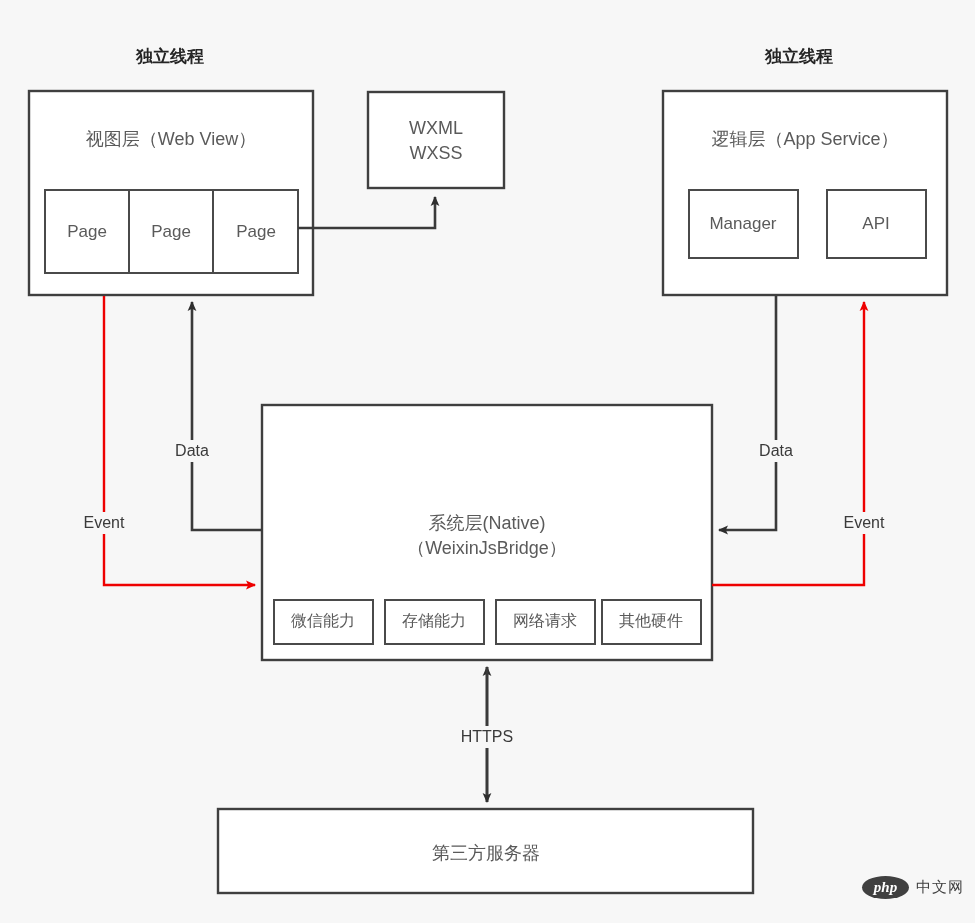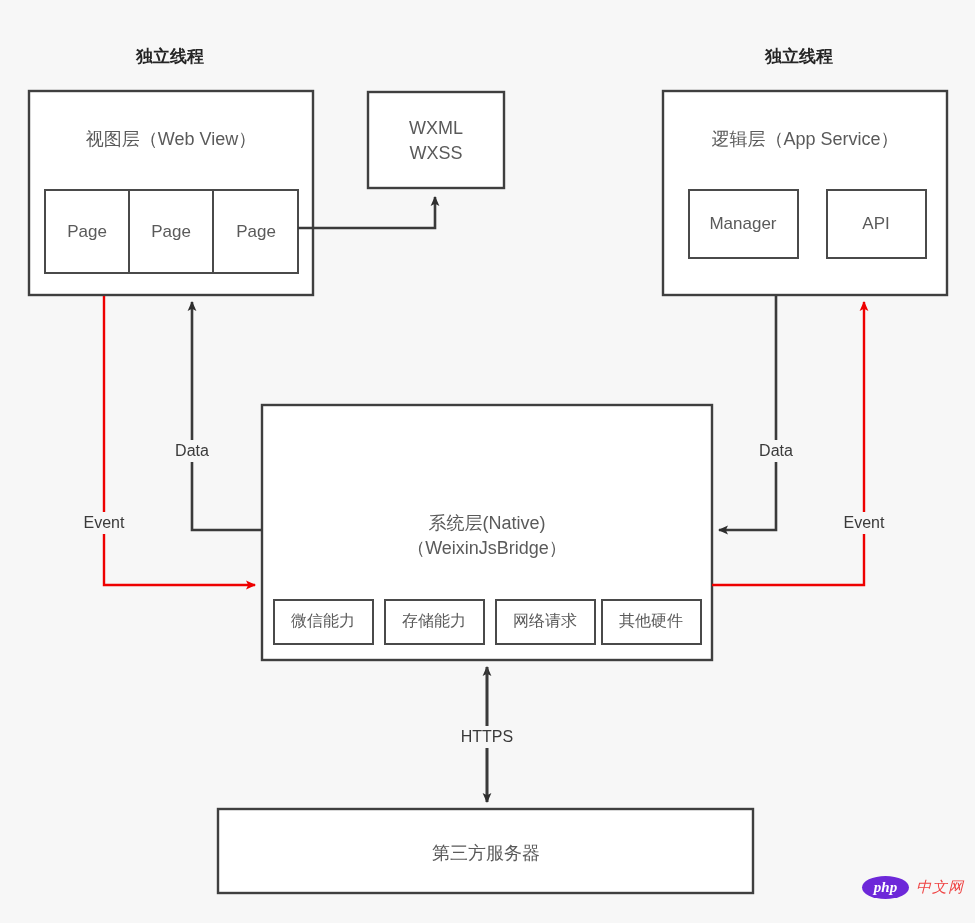--- a/index.html
+++ b/index.html
@@ -76,37 +76,36 @@
     width: 104px;
     height: 30px;
     display: flex;
     align-items: center;
     gap: 7px;
   }
   #wm-badge {
     width: 47px;
     height: 23px;
     border-radius: 50%;
-    background: #6d28d9;
+    background: #404040;
     color: #ffffff;
     font-family: "Liberation Serif", "DejaVu Serif", serif;
     font-style: italic;
     font-weight: bold;
     font-size: 15px;
     display: flex;
     align-items: center;
     justify-content: center;
     letter-spacing: 0px;
   }
   #wm-text {
-    color: #ef4444;
+    color: #404040;
     font-family: "Liberation Sans", "DejaVu Sans", sans-serif;
     font-size: 15px;
     letter-spacing: 1px;
-    font-style: italic;
   }
 </style>
 </head>
 <body>
 
 <svg id="diagram" viewBox="0 0 975 923" xmlns="http://www.w3.org/2000/svg">
 
   <rect x="0" y="0" width="975" height="923" fill="#f7f7f7"></rect>
 
   <defs>

